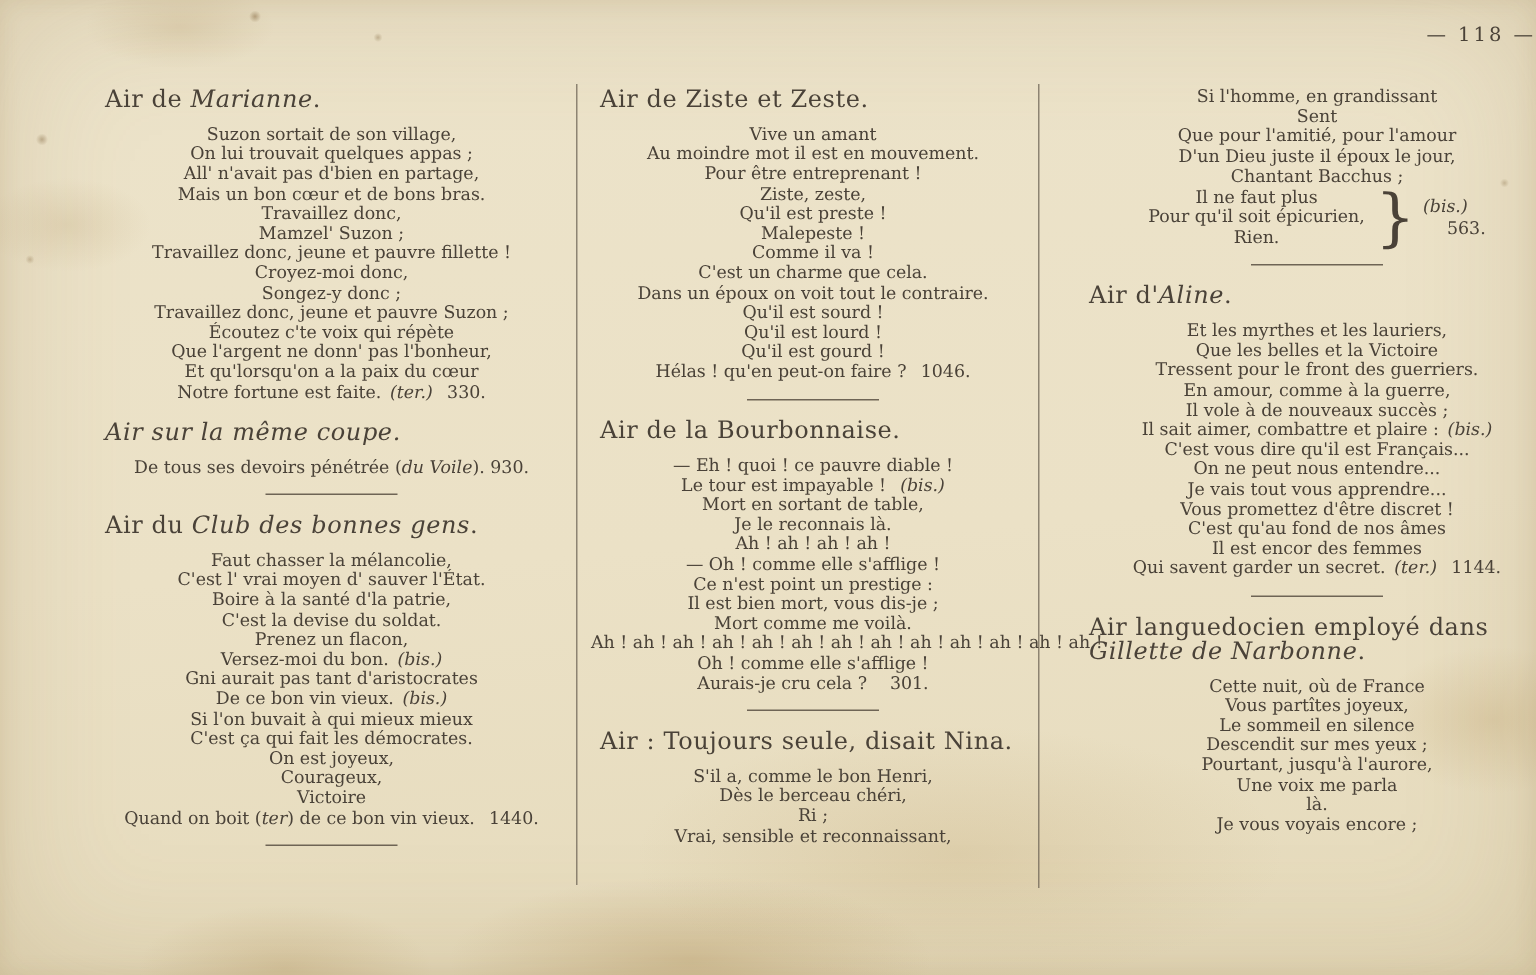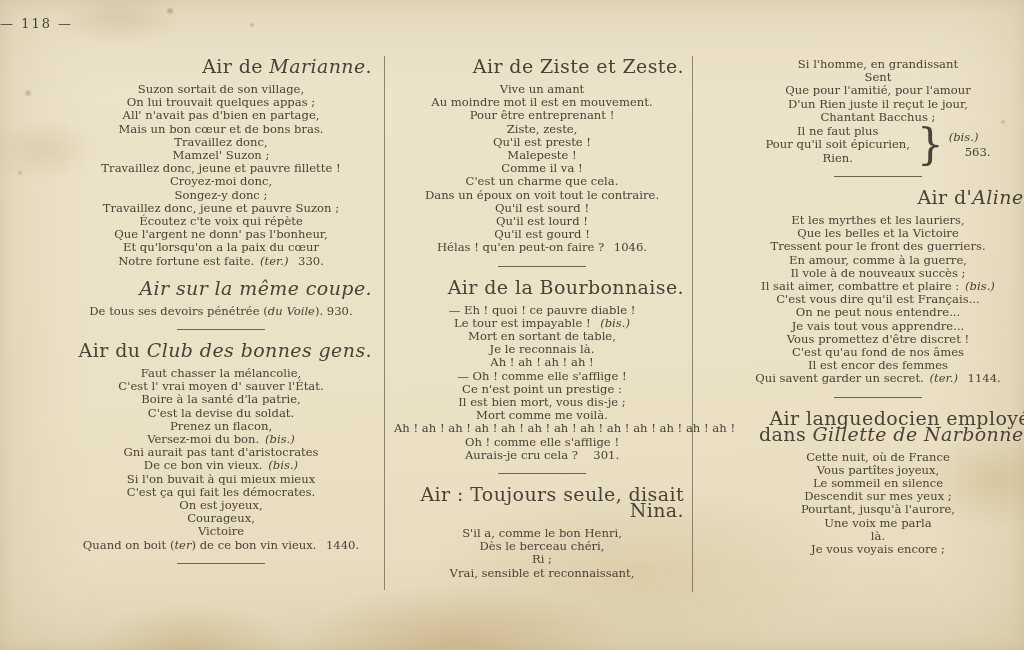--- a/index.html
+++ b/index.html
@@ -17,27 +17,27 @@
       radial-gradient(ellipse 300px 120px at 640px 570px, rgba(186,156,100,.22), transparent 72%),
       radial-gradient(ellipse 140px 60px at 190px 645px, rgba(180,150,95,.28), transparent 70%),
       radial-gradient(ellipse 110px 70px at 995px 480px, rgba(188,158,102,.28), transparent 70%),
       radial-gradient(ellipse 80px 45px at 45px 150px, rgba(175,145,92,.18), transparent 70%),
       radial-gradient(ellipse 90px 40px at 120px 18px, rgba(175,145,92,.20), transparent 70%),
       linear-gradient(176deg,#ece3ca 0%, #ebe1c6 55%, #e5dabb 100%);
     box-shadow: inset 0 0 90px rgba(140,110,60,.20), inset 0 0 14px rgba(140,110,60,.14);
   }
   .page-number {
     position:absolute; top:16px; left:0; width:100%;
-    text-align:left; font-size:13px; letter-spacing:2px;
+    text-align:right; font-size:13px; letter-spacing:2px;
   }
   .col { position:absolute; top:58px; }
   .divider { position:absolute; width:1px; background:#6e6455; opacity:.75; }
   .section { margin-bottom:6px; }
   .title {
-    text-align:right; font-size:19px; letter-spacing:.4px;
+    text-align:left; font-size:16px; letter-spacing:.4px;
     margin:12px 6px 9px; line-height:16px;
   }
   .section:first-child .title { margin-top:0; }
   .line { text-align:center; font-size:11.6px; line-height:13.2px; white-space:nowrap; }
   .it { font-style:italic; }
   .rule { width:88px; border-top:1px solid #6e6455; margin:11px auto 3px; }
   .brace-row { display:flex; justify-content:center; align-items:center; margin:1px 0; }
   .brace-char { font-size:42px; font-weight:200; line-height:40px; margin:0 5px 0 7px; color:#4a4238; }
   .brace-notes { font-size:11.6px; line-height:13.2px; text-align:left; }
   .brace-ref { margin-top:1px; padding-left:16px; }
@@ -136,21 +136,21 @@
       </div>
     </div>
 
   <div class="divider" style="left:692px; top:56px; height:536px;"></div>
 
   <div class="col" style="left:720px; width:316px;">
       <div class="section">
         <div class="line"><span>Si l'homme, en grandissant</span></div>
         <div class="line"><span>Sent</span></div>
         <div class="line"><span>Que pour l'amitié, pour l'amour</span></div>
-        <div class="line"><span>D'un Rien juste il reçut le jour,</span></div>
+        <div class="line"><span>D'un Dieu juste il époux le jour,</span></div>
         <div class="line"><span>Chantant Bacchus ;</span></div>
         <div class="brace-row">
           <div class="brace-lines">
             <div class="line"><span>Il ne faut plus</span></div>
             <div class="line"><span>Pour qu'il soit épicurien,</span></div>
             <div class="line"><span>Rien.</span></div>
           </div>
           <span class="brace-char">}</span>
           <div class="brace-notes">
             <div><span class="it">(bis.)</span></div>

